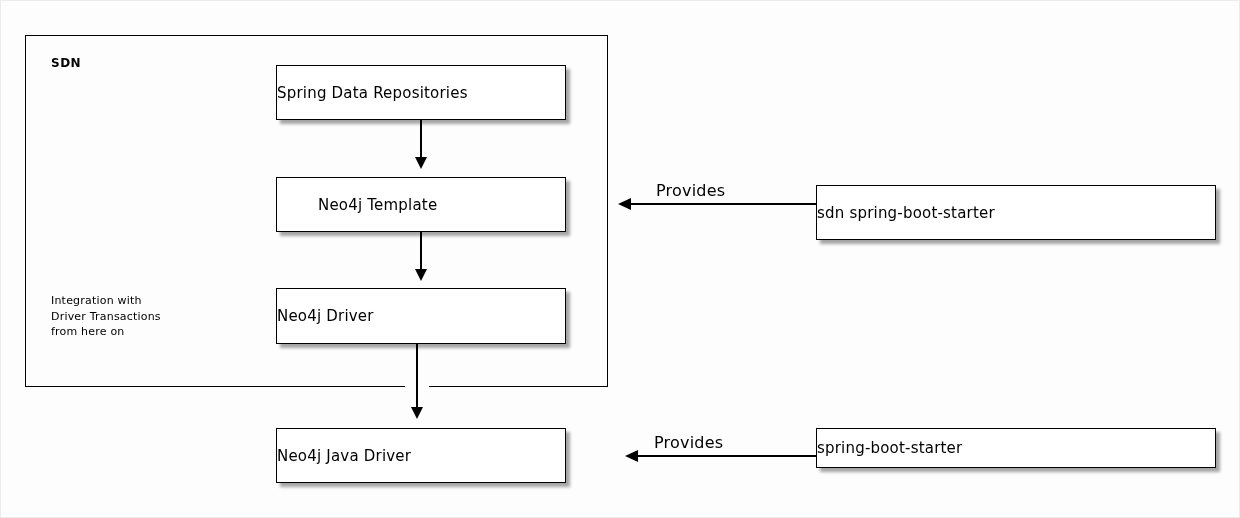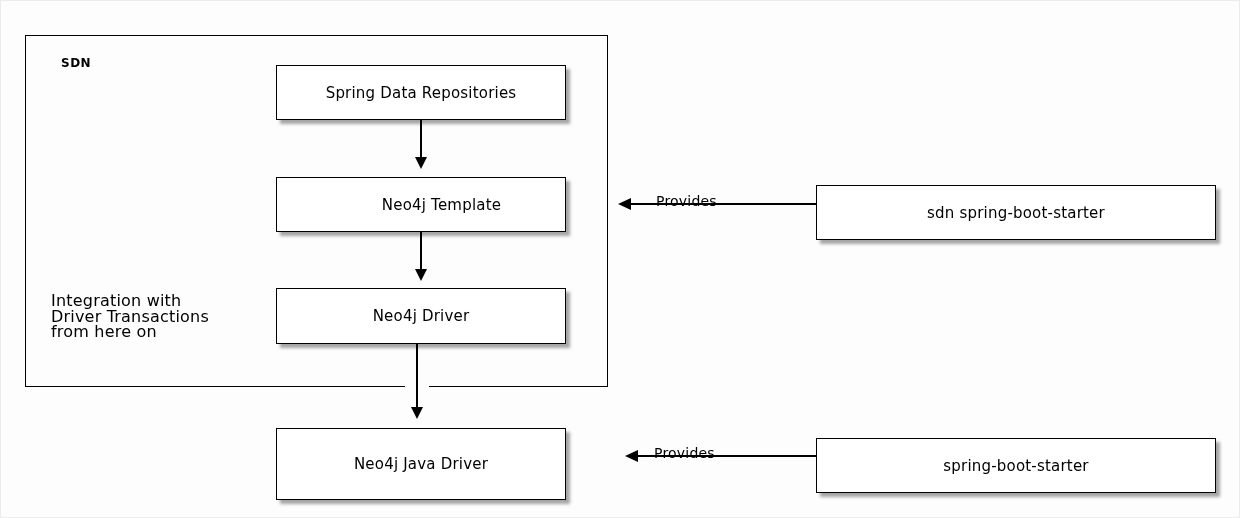--- a/index.html
+++ b/index.html
@@ -27,37 +27,35 @@
     font-weight:bold;
     letter-spacing:0.5px;
   }
   .node{
     position:absolute;
     background:#ffffff;
     border:1.5px solid #000;
     box-shadow:4px 4px 3px rgba(0,0,0,0.35);
     display:flex;
     align-items:center;
-    justify-content:center;
     box-sizing:border-box;
     font-size:15px;
     letter-spacing:0.2px;
     white-space:nowrap;
   }
   .note{
     position:absolute;
-    font-size:16px;
+    font-size:11px;
     line-height:15.5px;
     letter-spacing:0.2px;
   }
   .edge-label{
     position:absolute;
-    font-size:14px;
+    font-size:16px;
     letter-spacing:0.2px;
-    margin-top:12px;
   }
   .vline{
     position:absolute;
     width:2px;
     background:#000;
   }
   .hline{
     position:absolute;
     height:2px;
     background:#000;
@@ -80,45 +78,45 @@
     position:absolute;
     background:#fdfdfd;
   }
 </style>
 </head>
 <body>
 
 <div class="canvas">
 
   <div class="container-box" style="left:24px;top:34px;width:581px;height:350px;"></div>
-  <div class="container-label" style="left:60px;top:55px;">SDN</div>
+  <div class="container-label" style="left:50px;top:55px;">SDN</div>
 
   <div class="border-gap" style="left:404px;top:381px;width:24px;height:6px;"></div>
 
   <div class="node" style="left:275px;top:64px;width:290px;height:55px;">
     <span>Spring Data Repositories</span>
   </div>
 
   <div class="node" style="left:275px;top:176px;width:290px;height:55px;padding-left:41px;">
     <span>Neo4j Template</span>
   </div>
 
   <div class="node" style="left:275px;top:287px;width:290px;height:56px;">
     <span>Neo4j Driver</span>
   </div>
 
-  <div class="node" style="left:275px;top:427px;width:290px;height:72px;">
+  <div class="node" style="left:275px;top:427px;width:290px;height:55px;">
     <span>Neo4j Java Driver</span>
   </div>
 
   <div class="node" style="left:815px;top:176px;width:400px;height:55px;margin-top:8px;">
     <span>sdn spring-boot-starter</span>
   </div>
 
-  <div class="node" style="left:815px;top:437px;width:400px;height:55px;">
+  <div class="node" style="left:815px;top:427px;width:400px;height:40px;">
     <span>spring-boot-starter</span>
   </div>
 
   <div class="note" style="left:50px;top:292px;">
     <div>Integration with</div>
     <div>Driver Transactions</div>
     <div>from here on</div>
   </div>
 
   <div>

